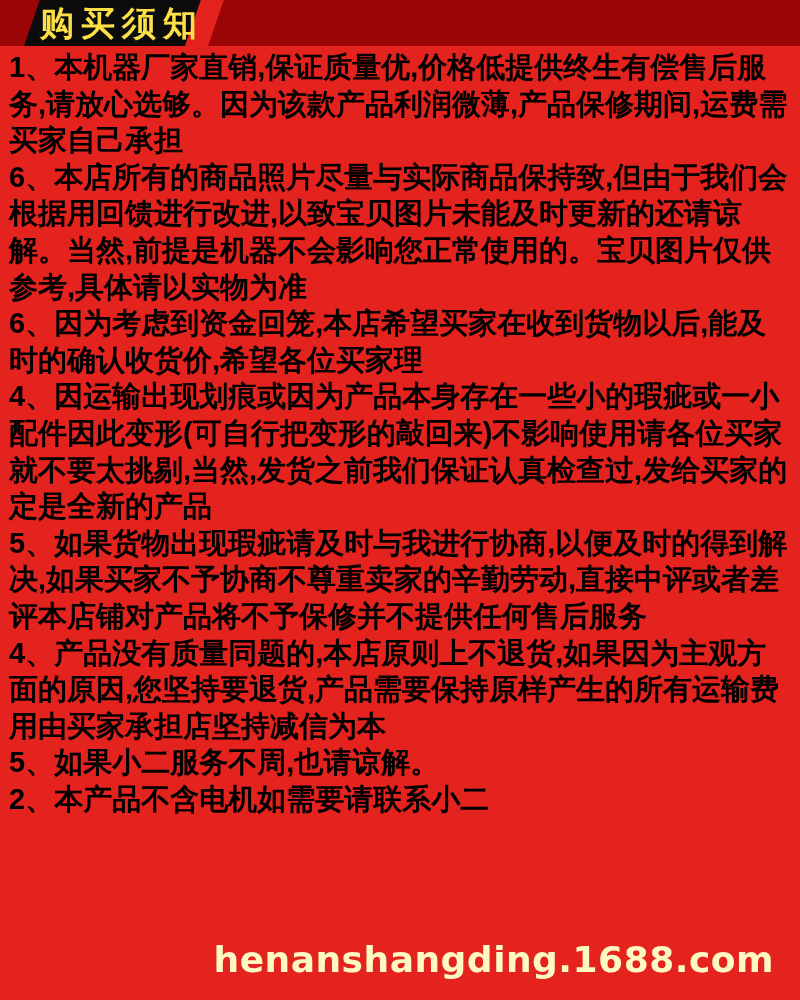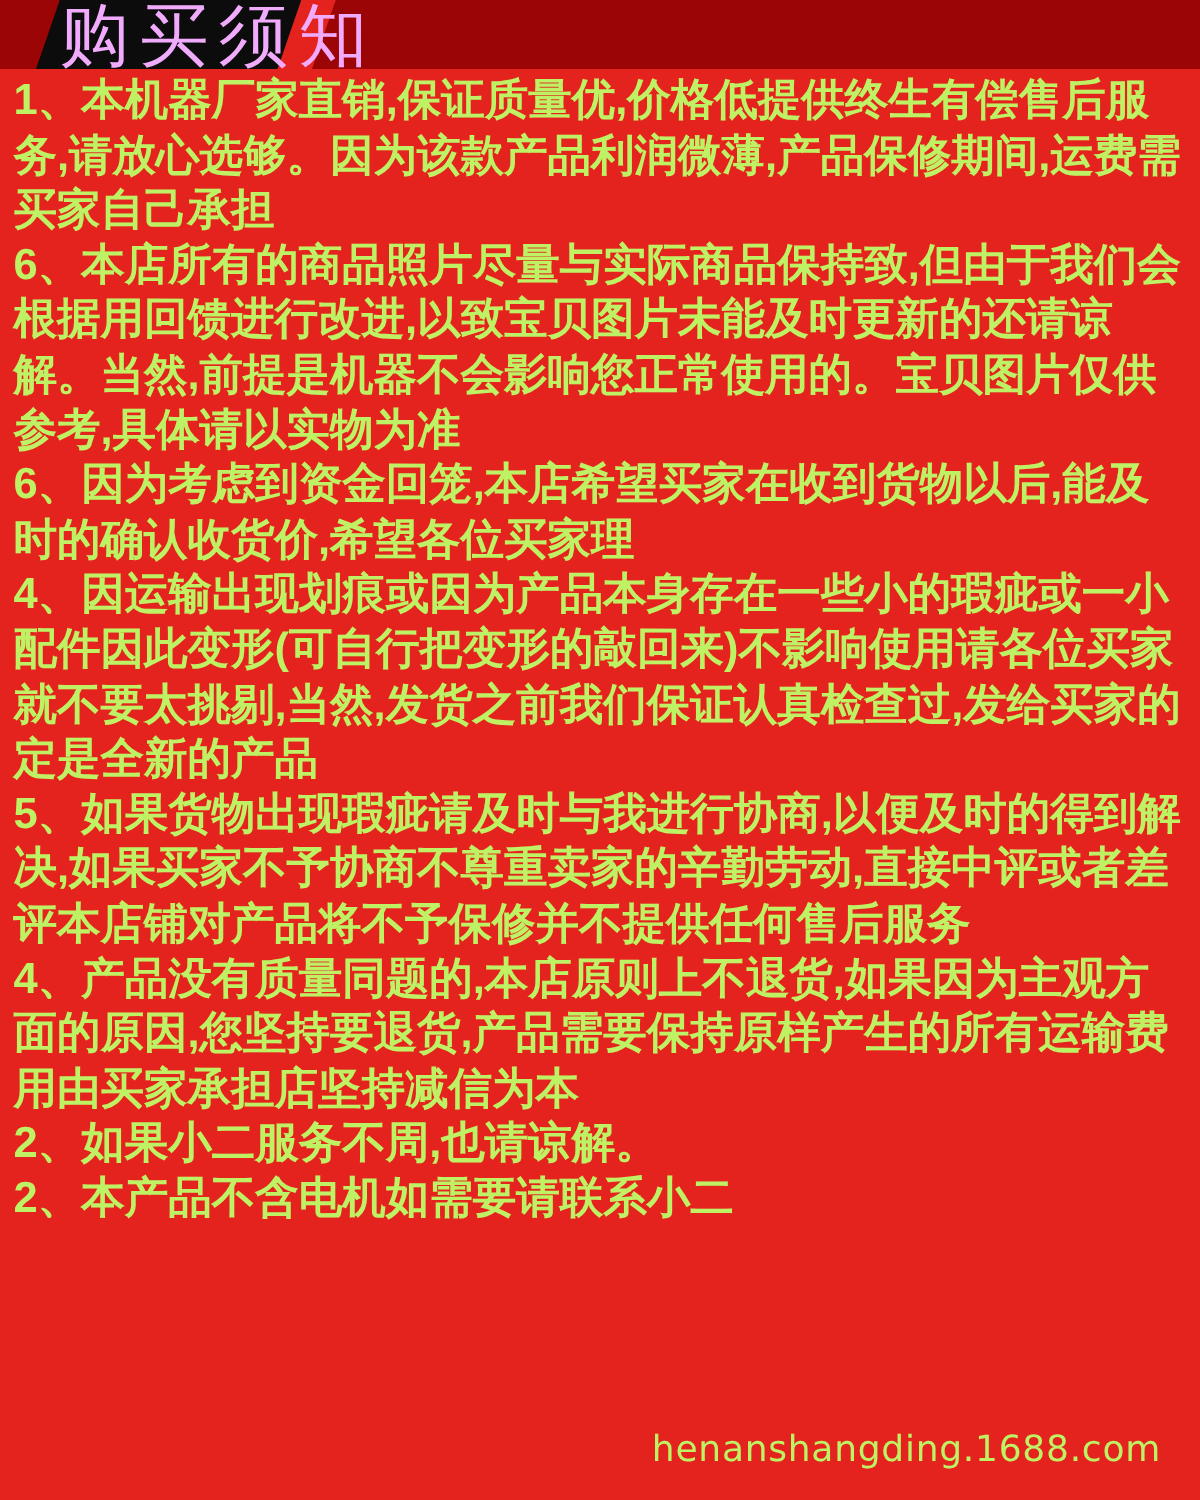--- a/index.html
+++ b/index.html
@@ -30,69 +30,70 @@
     left: 185px; top: 0;
     width: 23px; height: 46px;
     background: #e4231e;
     transform: skewX(-19deg);
     transform-origin: 0 100%;
   }
   .badge-label {
     position: absolute;
     left: 40px; top: 0;
     width: 160px; height: 46px;
-    color: #f0abfc;
-    font-size: 46px;
-    font-weight: normal;
+    color: #fde047;
+    font-size: 34px;
+    font-weight: bold;
     letter-spacing: 7px;
     line-height: 47px;
     text-align: center;
     white-space: nowrap;
   }
   .content {
     position: absolute;
     top: 49px; left: 0;
     width: 800px;
     padding: 0 9px;
     box-sizing: border-box;
-    color: #bef264;
+    color: #000000;
     font-weight: bold;
     font-size: 29px;
     line-height: 36.6px;
     word-break: break-all;
     text-align: left;
   }
   .content p { margin: 0; padding: 0; }
   .watermark {
     position: absolute;
     right: 26px; bottom: 20px;
     font-family: "DejaVu Sans", sans-serif;
-    font-size: 24px;
-    color: #bef264;
+    font-size: 36px;
+    color: #fef9c3;
     letter-spacing: 0.5px;
     white-space: nowrap;
+    font-weight: bold;
   }
 </style>
 </head>
 <body>
 
 <div class="page">
 
   <header class="band">
     <div class="badge"></div>
     <div class="stripe"></div>
     <span class="badge-label">购买须知</span>
   </header>
 
   <main class="content">
     <p>1、本机器厂家直销,保证质量优,价格低提供终生有偿售后服务,请放心选够。因为该款产品利润微薄,产品保修期间,运费需买家自己承担</p>
     <p>6、本店所有的商品照片尽量与实际商品保持致,但由于我们会根据用回馈进行改进,以致宝贝图片未能及时更新的还请谅解。当然,前提是机器不会影响您正常使用的。宝贝图片仅供参考,具体请以实物为准</p>
     <p>6、因为考虑到资金回笼,本店希望买家在收到货物以后,能及时的确认收货价,希望各位买家理</p>
     <p>4、因运输出现划痕或因为产品本身存在一些小的瑕疵或一小配件因此变形(可自行把变形的敲回来)不影响使用请各位买家就不要太挑剔,当然,发货之前我们保证认真检查过,发给买家的定是全新的产品</p>
     <p>5、如果货物出现瑕疵请及时与我进行协商,以便及时的得到解决,如果买家不予协商不尊重卖家的辛勤劳动,直接中评或者差评本店铺对产品将不予保修并不提供任何售后服务</p>
     <p>4、产品没有质量同题的,本店原则上不退货,如果因为主观方面的原因,您坚持要退货,产品需要保持原样产生的所有运输费用由买家承担店坚持减信为本</p>
-    <p>2、如果小二服务不周,也请谅解。</p>
+    <p>5、如果小二服务不周,也请谅解。</p>
     <p>2、本产品不含电机如需要请联系小二</p>
   </main>
 
   <div class="watermark">henanshangding.1688.com</div>
 
 </div>
 
 </body></html>

